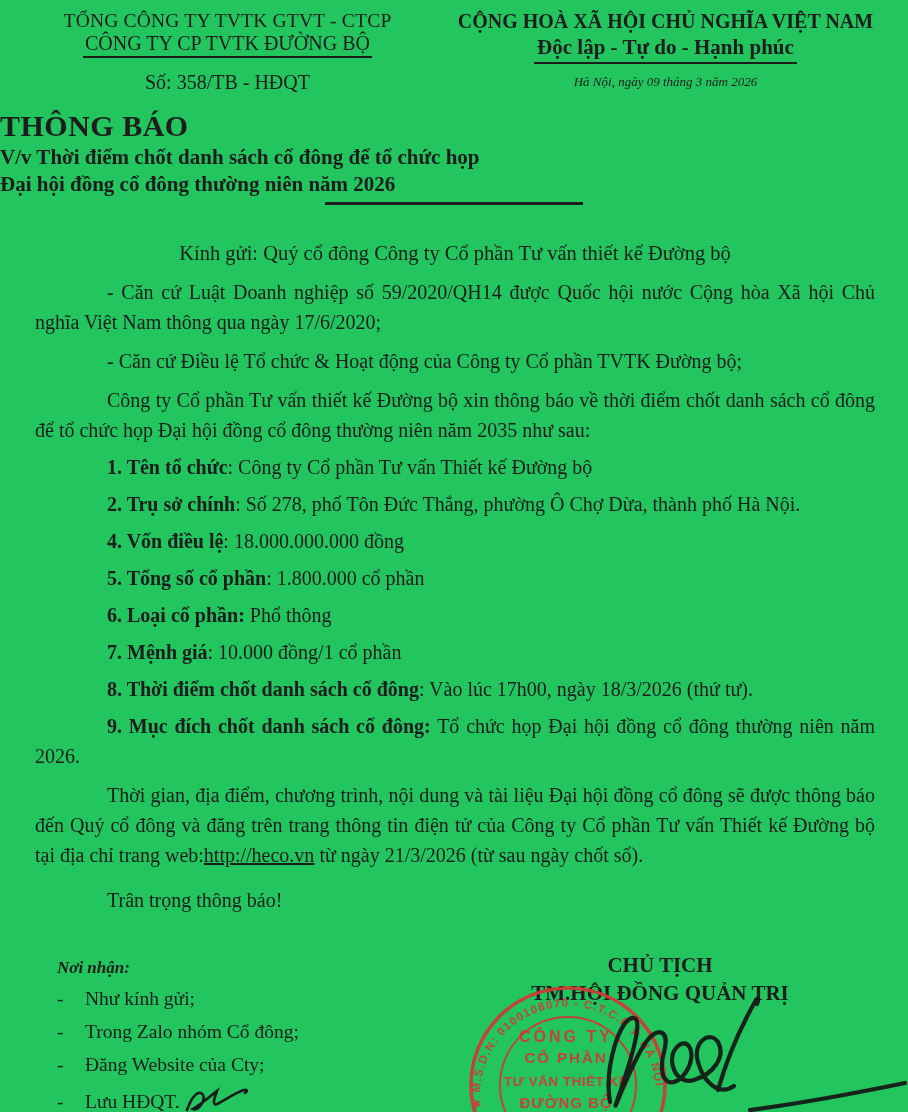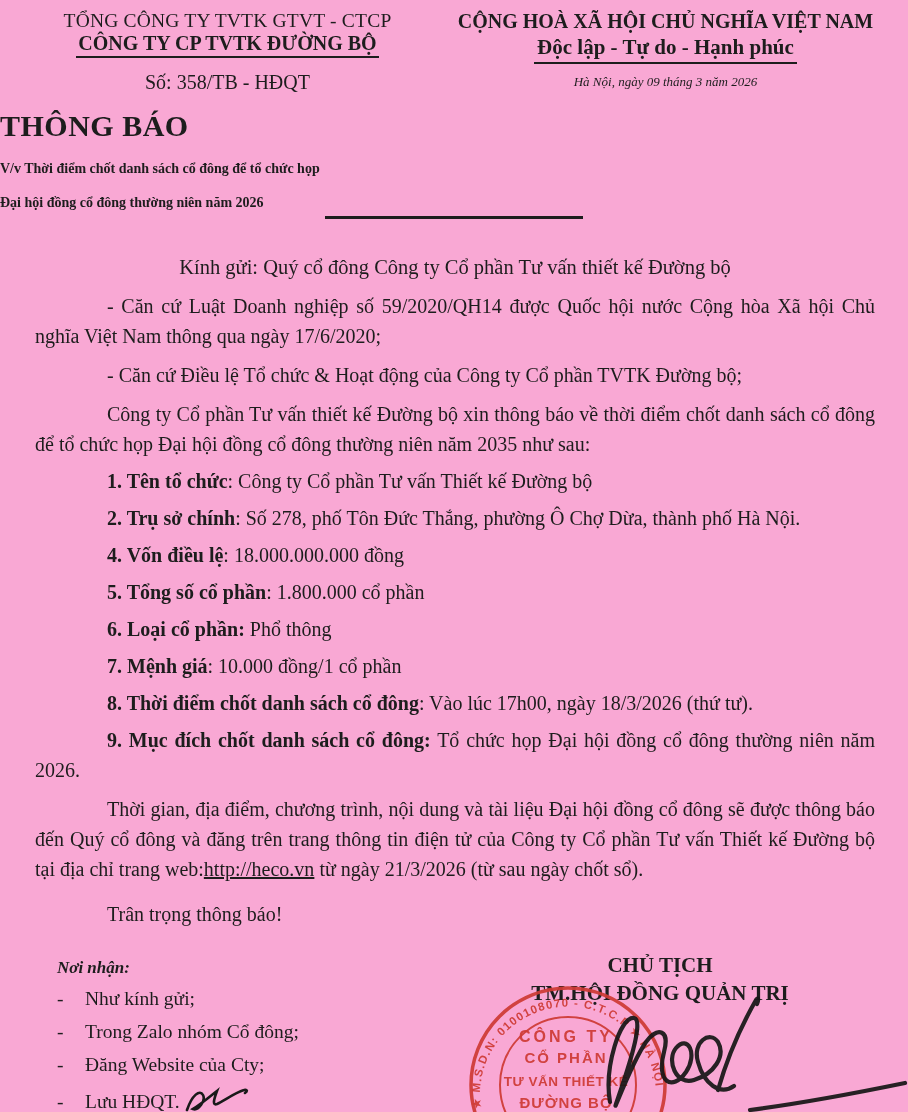--- a/index.html
+++ b/index.html
@@ -1,36 +1,36 @@
 <!DOCTYPE html>
 <html><head>
 <meta charset="utf-8">
 <style>
   html, body { margin:0; padding:0; background:#ffffff; }
   .page {
     position:relative; width:908px; height:1112px; margin:0 auto;
-    background:#f9a8d4; overflow:hidden; color:#1d1d1d;
+    background:#22c55e; overflow:hidden; color:#1d1d1d;
     font-family:"Liberation Serif", serif;
   }
   
   .doc-header { display:flex; padding:10px 6px 0 26px; }
   .hdr-left  { width:46%; text-align:center; }
   .hdr-right { width:54%; text-align:center; }
   .hdr-left .l1 { font-size:19.5px; letter-spacing:.2px; }
-  .hdr-left .l2 { font-size:20px; font-weight:bold; display:inline-block;
+  .hdr-left .l2 { font-size:20px; font-weight:normal; display:inline-block;
                   border-bottom:2.5px solid #1d1d1d; padding:0 2px 1px; }
   .hdr-left .l3 { font-size:20px; margin-top:13px; }
   .hdr-right .l1 { font-size:20px; font-weight:bold; }
   .hdr-right .l2 { font-size:21px; font-weight:bold; display:inline-block;
                    border-bottom:2.5px solid #1d1d1d; padding:0 3px 2px; margin-top:2px; }
   .hdr-right .l3 { font-size:13px; font-style:italic; margin-top:10px; }
   
   .title-block { text-align:left; margin-top:15px; }
   .title-main { font-size:30px; font-weight:bold; letter-spacing:.5px; }
-  .title-sub  { font-size:14px; font-weight:bold; margin-top:18px; }
+  .title-sub  { font-size:21px; font-weight:bold; margin-top:2px; }
   .title-rule { width:258px; height:2.5px; background:#1d1d1d; margin:5px auto 0; }
   
   .content { padding:0 33px 0 35px; font-size:20px; line-height:30px; }
   .salutation { text-align:center; margin-top:33px; font-size:20.5px; }
   p.para { text-align:justify; text-indent:72px; margin:9px 0 0; }
   p.item { text-align:justify; text-indent:72px; margin:7px 0 0; }
   .lbl { font-weight:bold; }
   .fax-part { margin-left:64px; }
   .weblink { text-decoration:underline; }
   .closing { text-indent:72px; margin-top:15px; }

